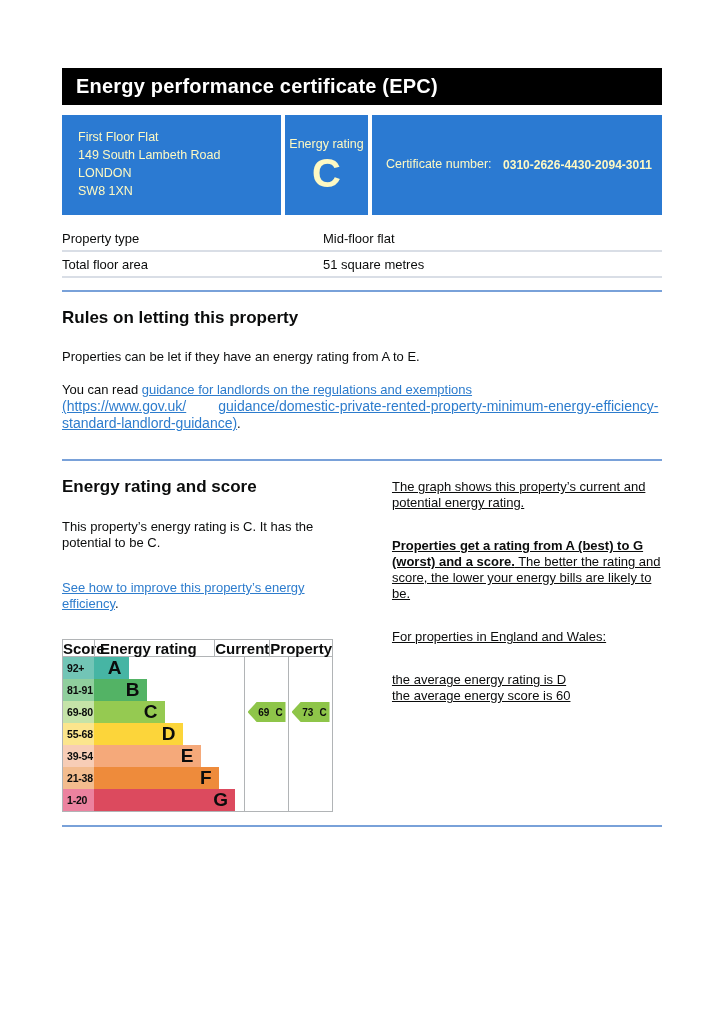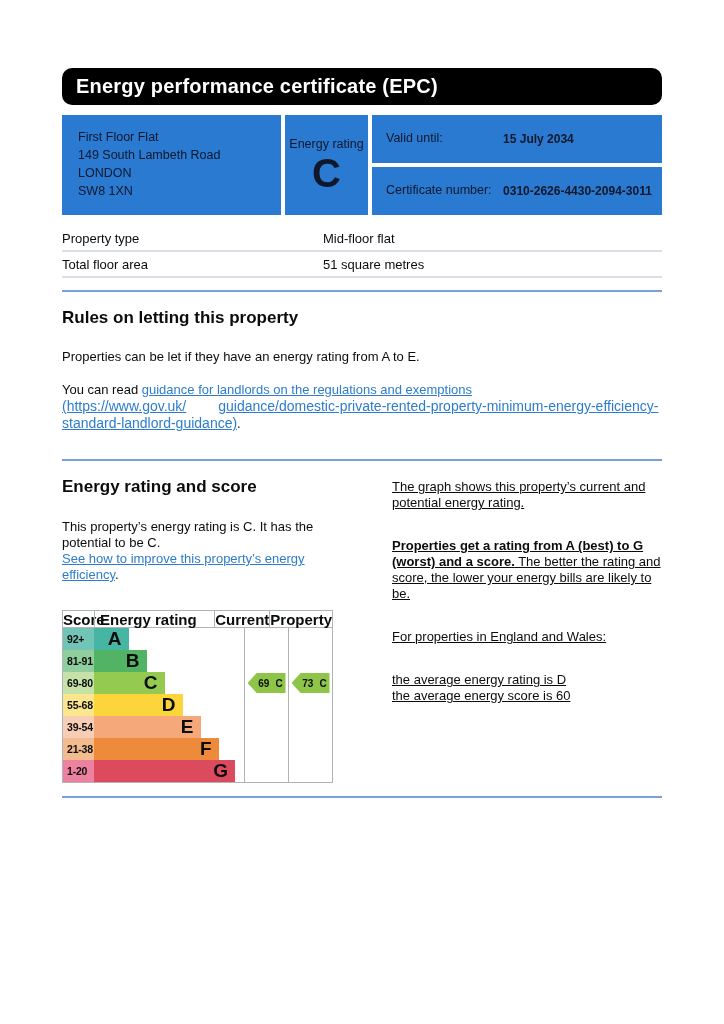--- a/index.html
+++ b/index.html
@@ -4,26 +4,26 @@
 <style>
   * { box-sizing: border-box; }
   html, body { margin: 0; padding: 0; }
   body {
     width: 724px; height: 1024px; background: #ffffff;
     font-family: "Liberation Sans", sans-serif; color: #0b0c0c;
   }
   .page { margin-left: 62px; width: 600px; padding-top: 68px; }
 
   
-  .banner { background: #000000; height: 37px; display: flex; align-items: center; border-radius: 10px; }
+  .banner { background: #000000; height: 37px; display: flex; align-items: center; }
   .banner h1 { color: #ffffff; font-size: 20px; font-weight: bold; margin: 0 0 0 14px; letter-spacing: .2px; }
 
   
   .summary { display: flex; gap: 4px; margin-top: 10px; height: 100px; }
-  .bluebox { background: #2b7ad2; color: #0f172a; }
+  .bluebox { background: #2b7ad2; color: #fef9c3; }
   .address { width: 219px; padding: 13px 16px; font-size: 12.5px; line-height: 1.45; }
   .ratingbox { width: 83px; display: flex; flex-direction: column; align-items: center; justify-content: center; }
   .rating-label { font-size: 12.5px; margin-bottom: 1px; }
   .rating-value { font-size: 40px; font-weight: bold; line-height: 1.05; }
   .stack { display: flex; flex-direction: column; gap: 4px; flex: 1; }
   .info { flex: 1; display: flex; align-items: center; padding: 0 10px 0 14px; font-size: 12.5px; }
   .info-label { width: 44%; line-height: 1.4; padding-right: 6px; }
   .info-value { font-weight: bold; font-size: 12px; white-space: nowrap; }
 
   
@@ -43,21 +43,21 @@
   .link-url { font-size: 14px; margin-left: 32px; }
 
   .rules { margin-top: 16px; }
   .rules .p1 { margin-top: 21px; }
   .rules .p2 { margin-top: 16px; }
 
   .two-col { display: flex; margin-top: 16px; }
   .col-left { width: 280px; }
   .col-right { width: 272px; margin-left: 52px; padding-top: 2px; text-decoration: underline; }
   .col-left .lead { margin-top: 22px; }
-  .col-left .improve { }
+  .col-left .improve { margin-top: 29px; }
   .col-right p { margin-bottom: 27px; }
   .col-right .avg { margin-bottom: 0; }
 
   
   .epc-chart { margin-top: 27px; width: 271px; border: 1px solid #b1b4b6; }
   .epc-head { display: flex; height: 17px; border-bottom: 1px solid #b1b4b6; font-size: 15px; font-weight: bold; align-items: center; }
   .h-score { width: 31px; text-align: center; }
   .h-band { width: 150px; padding-left: 5px; border-left: 1px solid #b1b4b6; height: 100%; display: flex; align-items: center; }
   .h-cur, .h-pot { width: 64px; border-left: 1px solid #b1b4b6; height: 100%; display: flex; align-items: center; justify-content: center; }
   .epc-row { display: flex; height: 22px; }
@@ -82,24 +82,20 @@
       <div>149 South Lambeth Road</div>
       <div>LONDON</div>
       <div>SW8 1XN</div>
     </div>
     <div class="bluebox ratingbox">
       <div class="rating-label">Energy rating</div>
       <div class="rating-value">C</div>
     </div>
     <div class="stack">
       <div class="bluebox info">
-        <span class="info-label">Valid until:</span>
-        <span class="info-value">15 July 2034</span>
-      </div>
-      <div class="bluebox info">
         <span class="info-label">Certificate number:</span>
         <span class="info-value">0310-2626-4430-2094-3011</span>
       </div>
     </div>
   </div>
 
   <div class="detail-table" id="detail-table">
       <div class="detail-row">
         <span class="detail-label">Property type</span>
         <span class="detail-value">Mid-floor flat</span>

